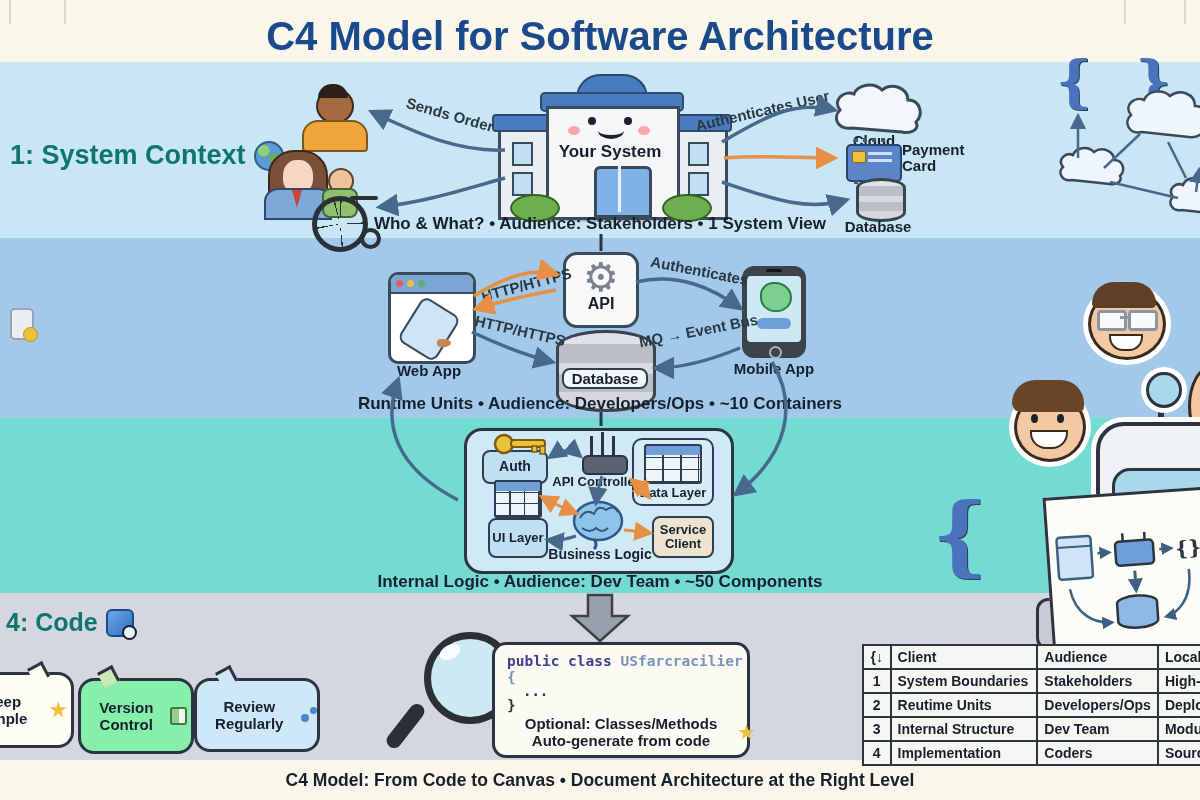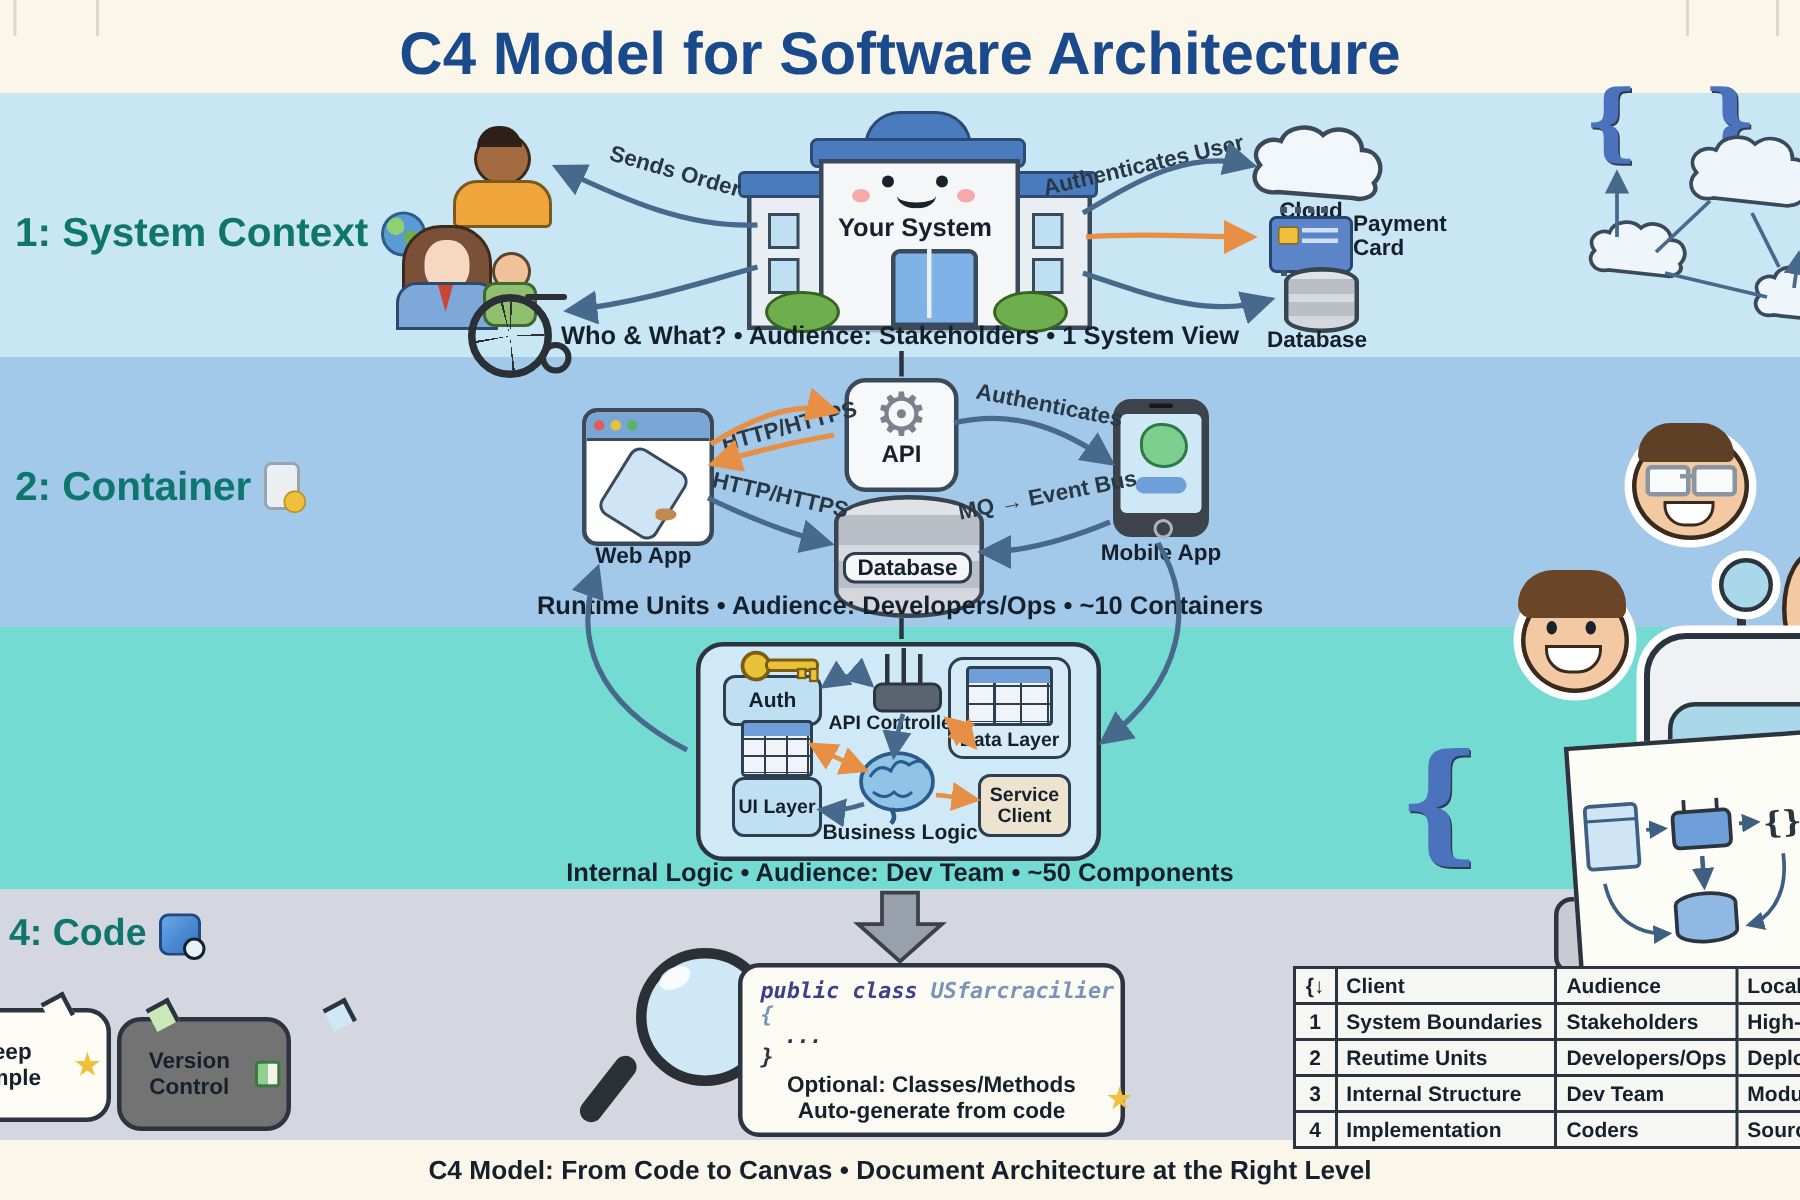--- a/index.html
+++ b/index.html
@@ -30,21 +30,21 @@
   .eye{position:absolute;width:8px;height:8px;background:#1a222c;border-radius:50%;}
   .blush{position:absolute;width:12px;height:9px;background:#f5a9a9;border-radius:50%;}
   .grid-ico{background:
      linear-gradient(#6f9fd8 0 26%,transparent 26%),
      repeating-linear-gradient(to right,transparent 0 30%,#2c3e50 30% 33%),
      repeating-linear-gradient(transparent 0 30%,#2c3e50 30% 33%);
      background-color:#eef4f8;border:2px solid #2c3e50;border-radius:3px;}
   .star{clip-path:polygon(50% 0%,61% 35%,98% 35%,68% 57%,79% 91%,50% 70%,21% 91%,32% 57%,2% 35%,39% 35%);
     background:#f0c03c;}
   .sticker{box-shadow:0 0 0 5px #ffffff;}
-  .mono{font-family:"DejaVu Sans Mono",monospace;font-style:italic;}
+  .mono{font-family:"DejaVu Sans Mono",monospace;}
 </style>
 </head>
 <body>
 
 <div id="canvas">
 
   <div class="band" style="top:0;height:62px;background:#faf6ea;"></div>
   <div class="band" style="top:62px;height:176px;background:#c8e6f4;"></div>
   <div class="band" style="top:238px;height:180px;background:#a2c9e9;"></div>
   <div class="band" style="top:418px;height:175px;background:#74dbd3;"></div>
@@ -57,21 +57,20 @@
   <div class="abs" style="left:1184px;top:0;width:2px;height:24px;background:#ddd8c8;"></div>
 
   <div class="abs" style="left:0;top:14px;width:1200px;text-align:center;font-size:40px;font-weight:bold;color:#1b4a8c;">C4 Model for Software Architecture</div>
 
   <div class="abs lvl-label" style="left:10px;top:140px;">
     <span>1: System Context</span>
     <span style="width:26px;height:26px;border-radius:50%;display:inline-block;
       background:radial-gradient(circle at 30% 30%,#8fd06f 0 22%,transparent 23%),radial-gradient(circle at 70% 60%,#6fae4e 0 20%,transparent 21%),#5b9bd5;border:2px solid #2f5c8a;"></span>
   </div>
   <div class="abs lvl-label" style="left:10px;top:308px;">
-    <span>2: Container</span>
     <span style="width:20px;height:28px;display:inline-block;position:relative;
       background:#eceff2;border:2px solid #9aa4ae;border-radius:5px;">
       <span style="position:absolute;right:-6px;bottom:-4px;width:13px;height:13px;border-radius:50%;background:#f0c03c;border:1.5px solid #b98f1e;"></span>
     </span>
   </div>
   <div class="abs lvl-label" style="left:6px;top:608px;font-size:25px;">
     <span>4: Code</span>
     <span style="width:24px;height:24px;display:inline-block;position:relative;
       background:linear-gradient(135deg,#6aa8e8,#2f6fc0);border:2px solid #1d4a86;border-radius:6px;">
       <span style="position:absolute;right:-5px;bottom:-5px;width:11px;height:11px;border-radius:50%;background:#e8f2fa;border:2.5px solid #16202c;"></span>
@@ -293,25 +292,32 @@
 
   <svg class="overlay" width="1200" height="800" style="z-index:11;">
     <polygon points="588,595 612,595 612,616 628,616 600,641 572,616 588,616" fill="#98a0ac" stroke="#3a4148" stroke-width="2.5"></polygon>
   </svg>
 
   <div class="bubble" style="left:-48px;top:672px;width:108px;height:62px;background:#fdfdf6;">
     <span>Keep Simple</span>
     <span class="star" style="width:18px;height:18px;margin-left:3px;"></span>
   </div>
   <div class="tail" style="left:30px;top:664px;background:#fdfdf6;"></div>
-  <div class="bubble" style="left:78px;top:678px;width:102px;height:62px;background:#737373;">
+  <div class="bubble" style="left:78px;top:678px;width:102px;height:62px;background:#86efac;">
     <span>Version Control</span>
     <span style="width:17px;height:14px;margin-left:3px;border:2px solid #3e7a3e;border-radius:3px;background:linear-gradient(90deg,#8fd08f 50%,#f4f4ec 50%);display:inline-block;"></span>
   </div>
   <div class="tail" style="left:100px;top:668px;background:#cde8b8;"></div>
+  <div class="bubble" style="left:194px;top:678px;width:112px;height:60px;background:#cfe8f7;">
+    <span>Review Regularly</span>
+    <span style="position:relative;width:16px;height:16px;margin-left:3px;display:inline-block;">
+      <span style="position:absolute;left:0;top:7px;width:8px;height:8px;border-radius:50%;background:#4a86c8;"></span>
+      <span style="position:absolute;left:9px;top:0;width:7px;height:7px;border-radius:50%;background:#4a86c8;"></span>
+    </span>
+  </div>
   <div class="tail" style="left:218px;top:668px;background:#cfe8f7;"></div>
 
   <div>
     <div class="abs" style="left:398px;top:700px;width:15px;height:52px;background:#2a3036;border-radius:8px;transform:rotate(38deg);"></div>
     <div class="abs" style="left:424px;top:632px;width:78px;height:78px;background:#cfe8f5;border:7px solid #2a3036;border-radius:50%;">
       <div style="position:absolute;left:8px;top:6px;width:22px;height:14px;background:rgba(255,255,255,.85);border-radius:50%;transform:rotate(-28deg);"></div>
     </div>
   </div>
   <div class="abs" style="left:492px;top:642px;width:252px;height:110px;background:#fbfbf3;border:3.5px solid #2c3440;border-radius:14px;z-index:12;">
     <div class="mono" style="padding:8px 0 0 12px;font-size:14.5px;font-weight:bold;">

